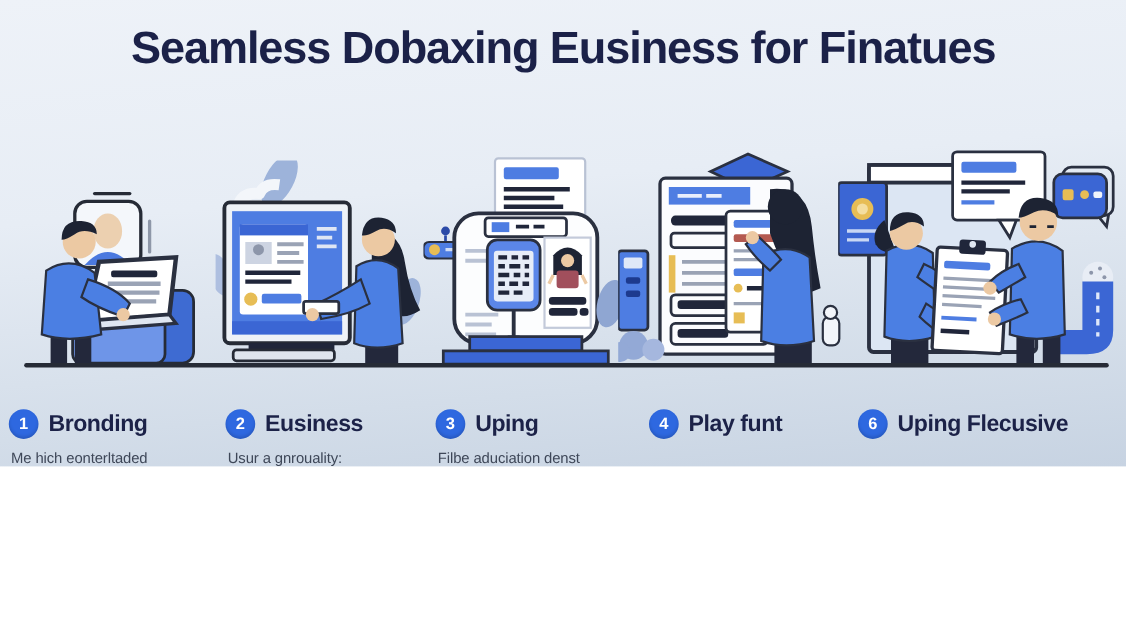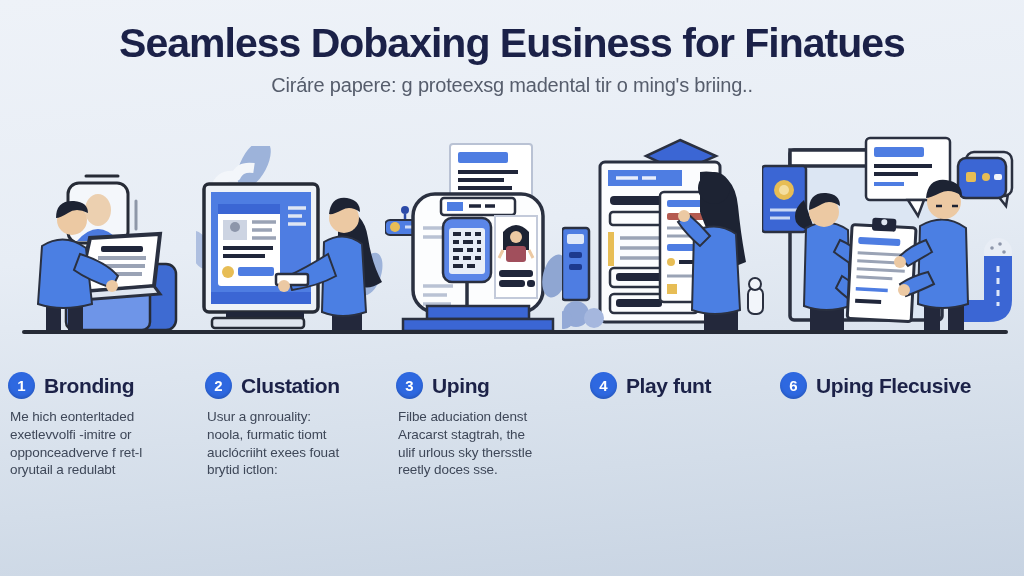--- a/index.html
+++ b/index.html
@@ -1,17 +1,17 @@
 <!DOCTYPE html>
 <html><head>
 <meta charset="utf-8">
 <style>
   html,body{margin:0;padding:0;}
   .canvas{
-    position:relative;width:1024px;height:576px;overflow:hidden;
+    position:relative;width:1024px;height:424px;overflow:hidden;
     background:linear-gradient(175deg,#eef2f8 0%,#e7edf5 40%,#d3dde9 78%,#c7d3e2 100%);
     font-family:"Liberation Sans", sans-serif;
   }
   .title{
     position:absolute;top:20px;left:0;width:100%;text-align:center;
     font-size:41px;font-weight:800;letter-spacing:-1px;color:#1b2148;
   }
   .subtitle{
     position:absolute;top:74px;left:0;width:100%;text-align:center;
     font-size:20px;color:#565d6c;letter-spacing:-0.2px;
@@ -41,21 +41,20 @@
   .s4{left:590px;width:176px;}
   .s5{left:780px;width:238px;}
   svg{display:block;}
 </style>
 </head>
 <body>
 
 <div class="canvas">
 
   <div class="title">Seamless Dobaxing Eusiness for Finatues</div>
-  <div class="subtitle">Ciráre papere: g proteexsg madental tir o ming's briing..</div>
 
   <svg class="scene" style="left:8px;top:146px" width="176" height="186" viewBox="0 0 176 186">
     <g>
       <path d="M78,30 h32" stroke="#262b36" stroke-width="3" stroke-linecap="round"></path>
       <rect x="60" y="37" width="60" height="60" rx="11" fill="#f4f7fb" stroke="#262b36" stroke-width="3"></rect>
       <path d="M69,95 q21,-24 42,0 z" fill="#4b79df"></path>
       <ellipse cx="90" cy="64" rx="13" ry="16" fill="#ecd0b0"></ellipse>
       <path d="M78,104 h36" stroke="#262b36" stroke-width="3" stroke-linecap="round"></path>
       <path d="M128,55 v28" stroke="#8e97a8" stroke-width="3" stroke-linecap="round"></path>
     </g>
@@ -292,21 +291,21 @@
         <div class="step-title">Bronding</div>
       </div>
       <div class="step-body">Me hich eonterltaded
 exetlevvolfi -imitre or
 opponceadverve f ret-l
 oryutail a redulabt</div>
     </div>
     <div class="step s2">
       <div class="step-head">
         <div class="badge">2</div>
-        <div class="step-title">Clustation</div>
+        <div class="step-title">Eusiness</div>
       </div>
       <div class="step-body">Usur a gnrouality:
 noola, furmatic tiomt
 auclócriiht exees fouat
 brytid ictlon:</div>
     </div>
     <div class="step s3">
       <div class="step-head">
         <div class="badge">3</div>
         <div class="step-title">Uping</div>

